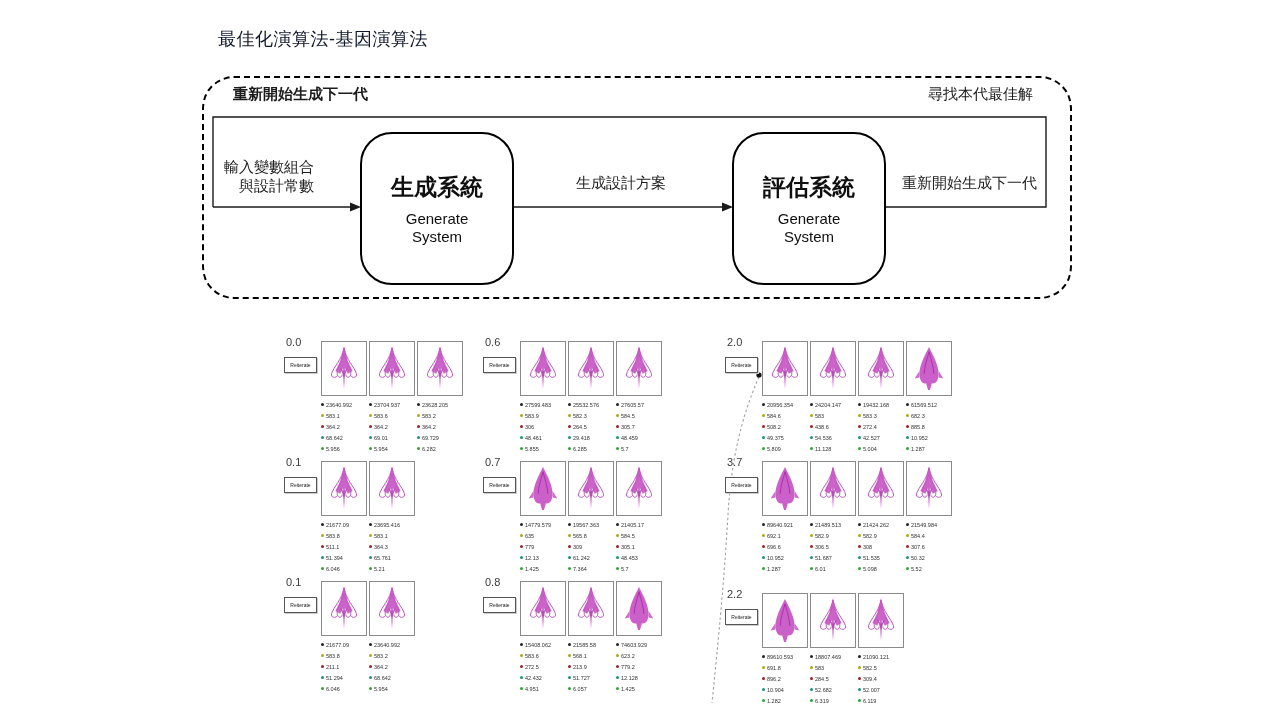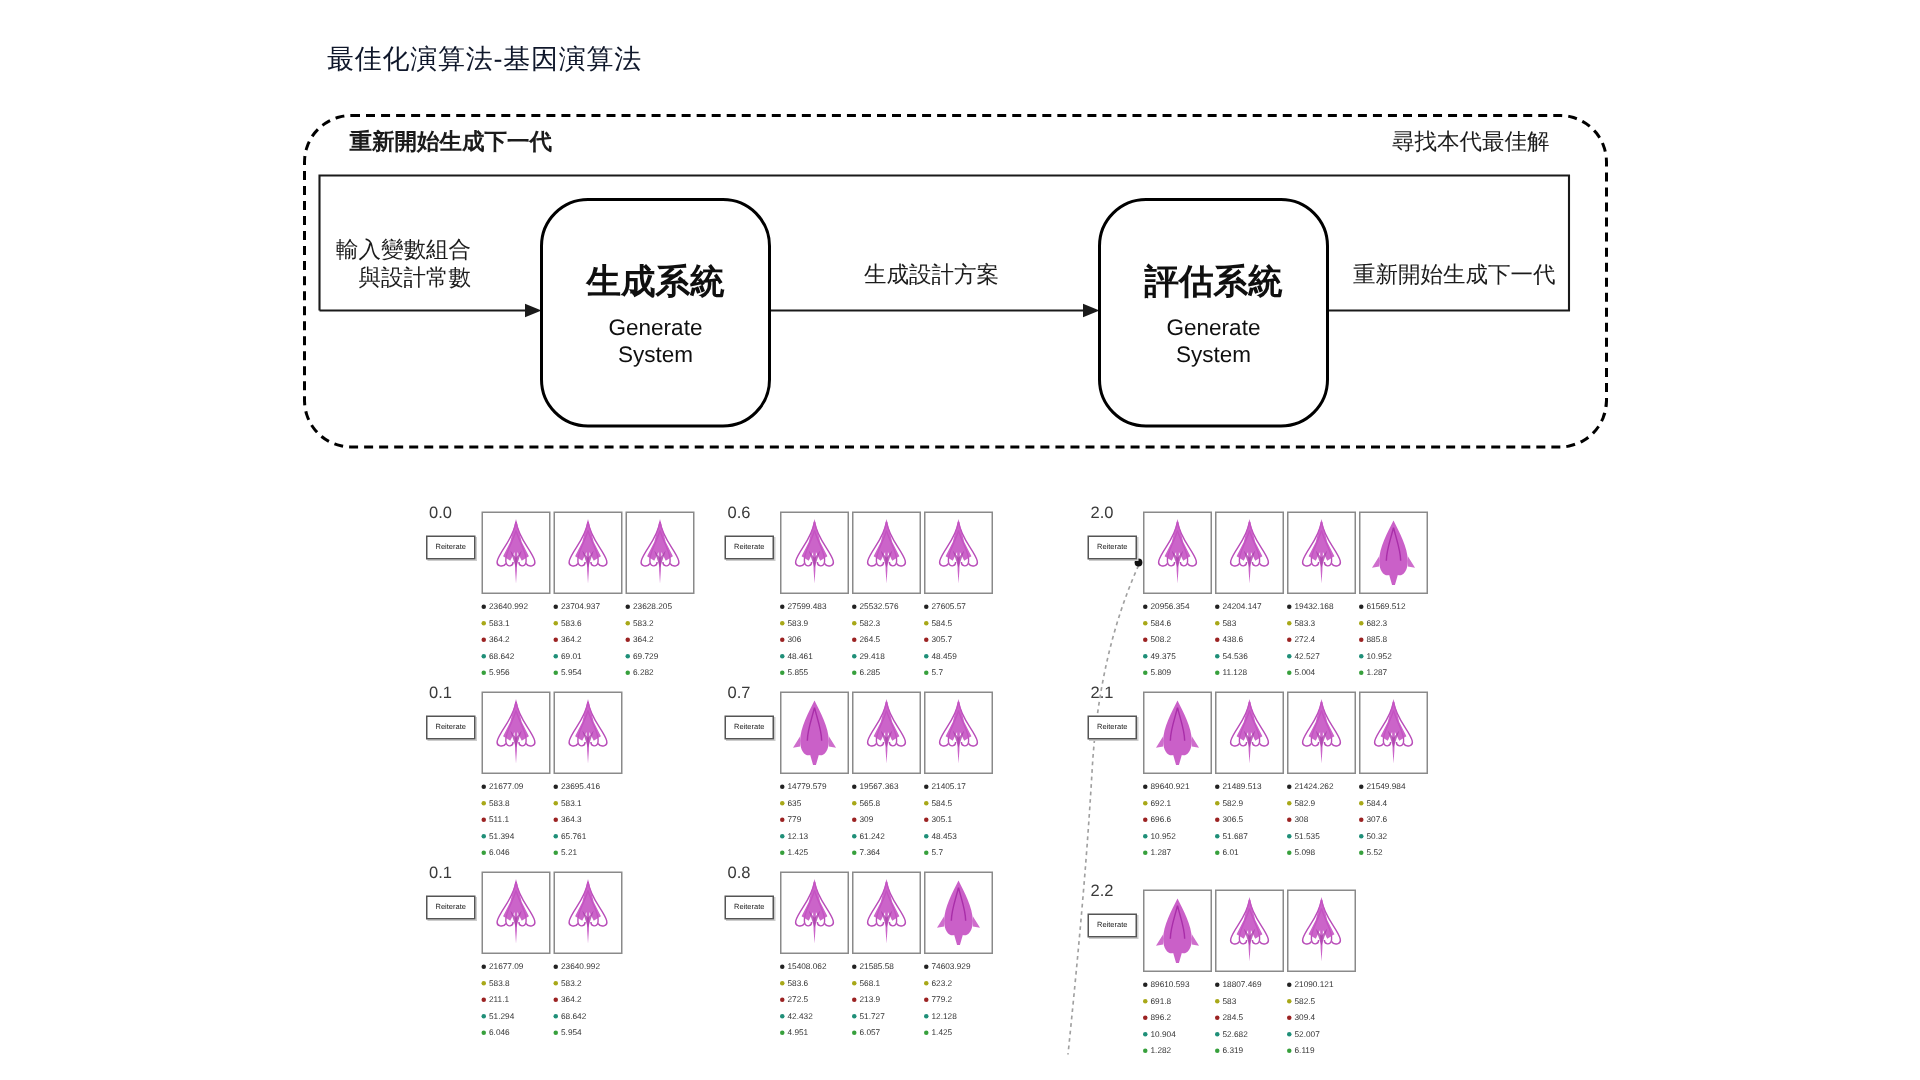--- a/index.html
+++ b/index.html
@@ -716,21 +716,21 @@
                 <span class="val-text">10.952</span>
               </div>
               <div class="val-line">
                 <span class="bullet" style="background: rgb(55, 160, 60);"></span>
                 <span class="val-text">1.287</span>
               </div>
             </div>
           </div>
         </div>
         <div class="gen-row" style="top: 120px;">
-          <div class="gen-label">2.1</div>
+          <div class="gen-label">3.7</div>
           <button class="reiterate-btn">Reiterate</button>
           <div class="thumbs">
             <div class="thumb">
               <svg viewBox="0 0 46 55" width="44" height="53">
                 <use href="#shape-solid"></use>
               </svg>
             </div>
             <div class="thumb">
               <svg viewBox="0 0 46 55" width="44" height="53">
                 <use href="#shape-tree"></use>

